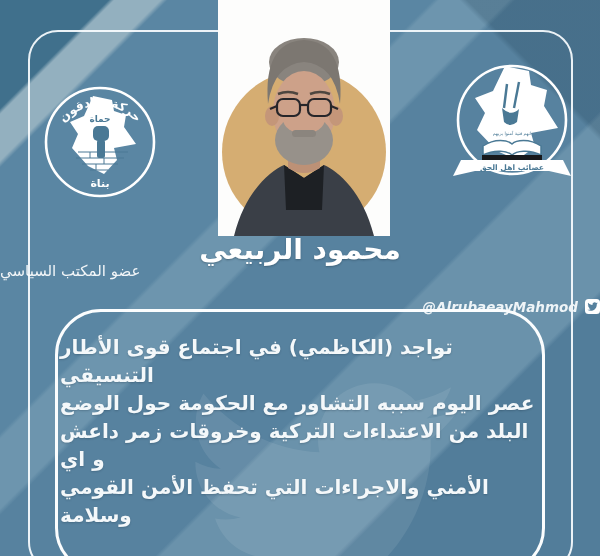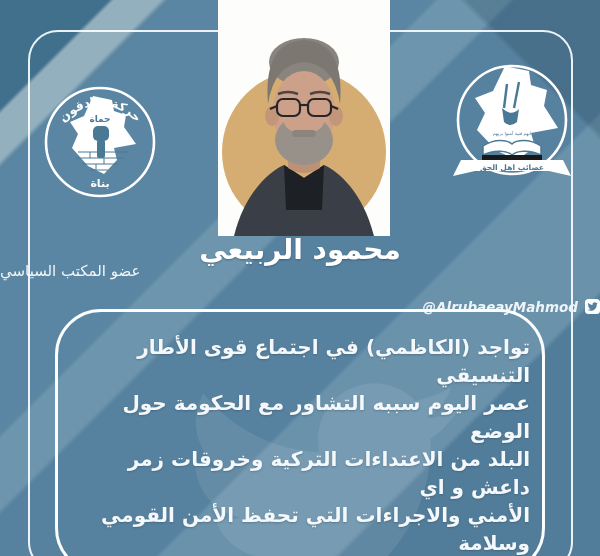--- a/index.html
+++ b/index.html
@@ -54,21 +54,21 @@
   
   .tweet-box{
     position:absolute; left:55px; right:55px; top:309px; bottom:-18px;
     border:3px solid #fbfdfe; border-radius:46px;
   }
   .watermark{
     position:absolute; left:105px; top:38px; width:310px; height:290px;
     fill:rgba(255,255,255,.085);
   }
   .tweet-text{
-    position:relative; margin-top:21px; padding:0 12px; text-align:right;
+    position:relative; margin-top:21px; padding:0 2px; text-align:left;
     color:#f4f8fa; font-size:20px; line-height:28px; font-weight:bold;
     text-shadow:0 1px 2px rgba(20,40,55,.25);
   }
   
   .emblem-small-text{font-weight:bold;}
 </style>
 </head>
 <body>
 
 <div class="canvas">

